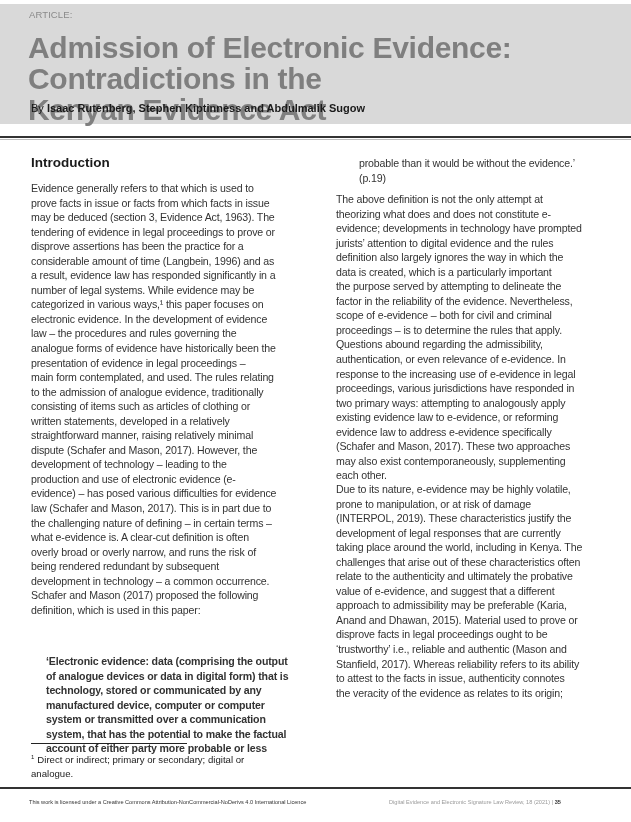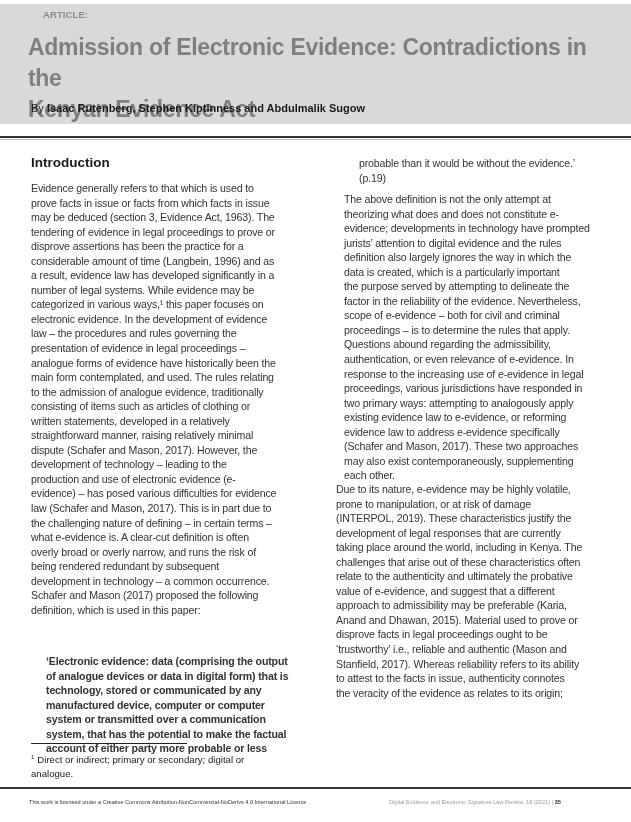--- a/index.html
+++ b/index.html
@@ -1,31 +1,31 @@
 <!DOCTYPE html>
 <html><head>
 <meta charset="utf-8">
 <style>
   html, body { margin: 0; padding: 0; background: #ffffff; }
   body { width: 631px; height: 822px; position: relative; overflow: hidden;
          font-family: "Liberation Sans", sans-serif; color: #333333; }
   .header-band { position: absolute; left: 0; top: 4px; width: 631px; height: 120px; background: #d9d9d9; }
-  .kicker { position: absolute; left: 43px; top: 9px; font-size: 9.5px; font-weight: bold; color: #8a8a8a; letter-spacing: 0.1px; }
-  .title { position: absolute; left: 28px; top: 32px; width: 590px; font-size: 23px; line-height: 31px; font-weight: bold; color: #7f7f7f; letter-spacing: -0.3px; }
+  .kicker { position: absolute; left: 29px; top: 9px; font-size: 9.5px; font-weight: normal; color: #8a8a8a; letter-spacing: 0.1px; }
+  .title { position: absolute; left: 28px; top: 32px; width: 590px; font-size: 30px; line-height: 31px; font-weight: bold; color: #7f7f7f; letter-spacing: -0.3px; }
   .byline { position: absolute; left: 31px; top: 102px; font-size: 11px; color: #1a1a1a; }
   .byline b { font-weight: bold; text-align: center; }
   .top-rule { position: absolute; left: 0; top: 136px; width: 631px; height: 1.5px; background: #333; }
   .top-rule2 { position: absolute; left: 0; top: 139px; width: 631px; height: 1px; background: #bdbdbd; }
   .h2 { position: absolute; left: 31px; top: 155px; font-size: 13.5px; font-weight: bold; color: #1a1a1a; text-align: center; }
   .col { position: absolute; font-size: 10.6px; line-height: 14.55px; color: #333; white-space: nowrap; letter-spacing: -0.15px; }
   .col .ln { display: block; height: 14.55px; }
   .left-col { left: 31px; top: 181px; }
   .left-quote { left: 46px; top: 654px; font-weight: bold; }
   .right-quote { left: 351px; top: 156px; margin-left: 8px; }
-  .right-p1 { left: 336px; top: 192px; margin-left: 8px; }
+  .right-p1 { left: 336px; top: 192px; }
   .right-p2 { left: 336px; top: 482px; }
   .fn-rule { position: absolute; left: 31px; top: 743px; width: 156px; height: 1px; background: #222; }
   .footnote { position: absolute; left: 31px; top: 750px; font-size: 9.6px; line-height: 14px; color: #222; white-space: nowrap; }
   .footnote sup { font-size: 6px; vertical-align: 4px; margin-right: 3px; }
   .footer-rule { position: absolute; left: 0; top: 787px; width: 631px; height: 1.5px; background: #333; }
   .footer-left { position: absolute; left: 29px; top: 799px; font-size: 5.6px; color: #333; white-space: nowrap; }
   .footer-right { position: absolute; left: 389px; top: 799px; font-size: 5.6px; color: #9a9a9a; white-space: nowrap; }
   .footer-right .pg { color: #333; font-weight: bold; }
 </style>
 </head>
@@ -43,27 +43,27 @@
 
 <div class="h2">Introduction</div>
 
 <div class="col left-col" id="left-para">
     <span class="ln">Evidence generally refers to that which is used to</span>
     <span class="ln">prove facts in issue or facts from which facts in issue</span>
     <span class="ln">may be deduced (section 3, Evidence Act, 1963). The</span>
     <span class="ln">tendering of evidence in legal proceedings to prove or</span>
     <span class="ln">disprove assertions has been the practice for a</span>
     <span class="ln">considerable amount of time (Langbein, 1996) and as</span>
-    <span class="ln">a result, evidence law has developed significantly in a</span>
+    <span class="ln">a result, evidence law has responded significantly in a</span>
     <span class="ln">number of legal systems. While evidence may be</span>
     <span class="ln">categorized in various ways,¹ this paper focuses on</span>
     <span class="ln">electronic evidence. In the development of evidence</span>
     <span class="ln">law – the procedures and rules governing the</span>
+    <span class="ln">analogue forms of evidence have historically been the</span>
     <span class="ln">presentation of evidence in legal proceedings –</span>
-    <span class="ln">analogue forms of evidence have historically been the</span>
     <span class="ln">main form contemplated, and used. The rules relating</span>
     <span class="ln">to the admission of analogue evidence, traditionally</span>
     <span class="ln">consisting of items such as articles of clothing or</span>
     <span class="ln">written statements, developed in a relatively</span>
     <span class="ln">straightforward manner, raising relatively minimal</span>
     <span class="ln">dispute (Schafer and Mason, 2017). However, the</span>
     <span class="ln">development of technology – leading to the</span>
     <span class="ln">production and use of electronic evidence (e-</span>
     <span class="ln">evidence) – has posed various difficulties for evidence</span>
     <span class="ln">law (Schafer and Mason, 2017). This is in part due to</span>

